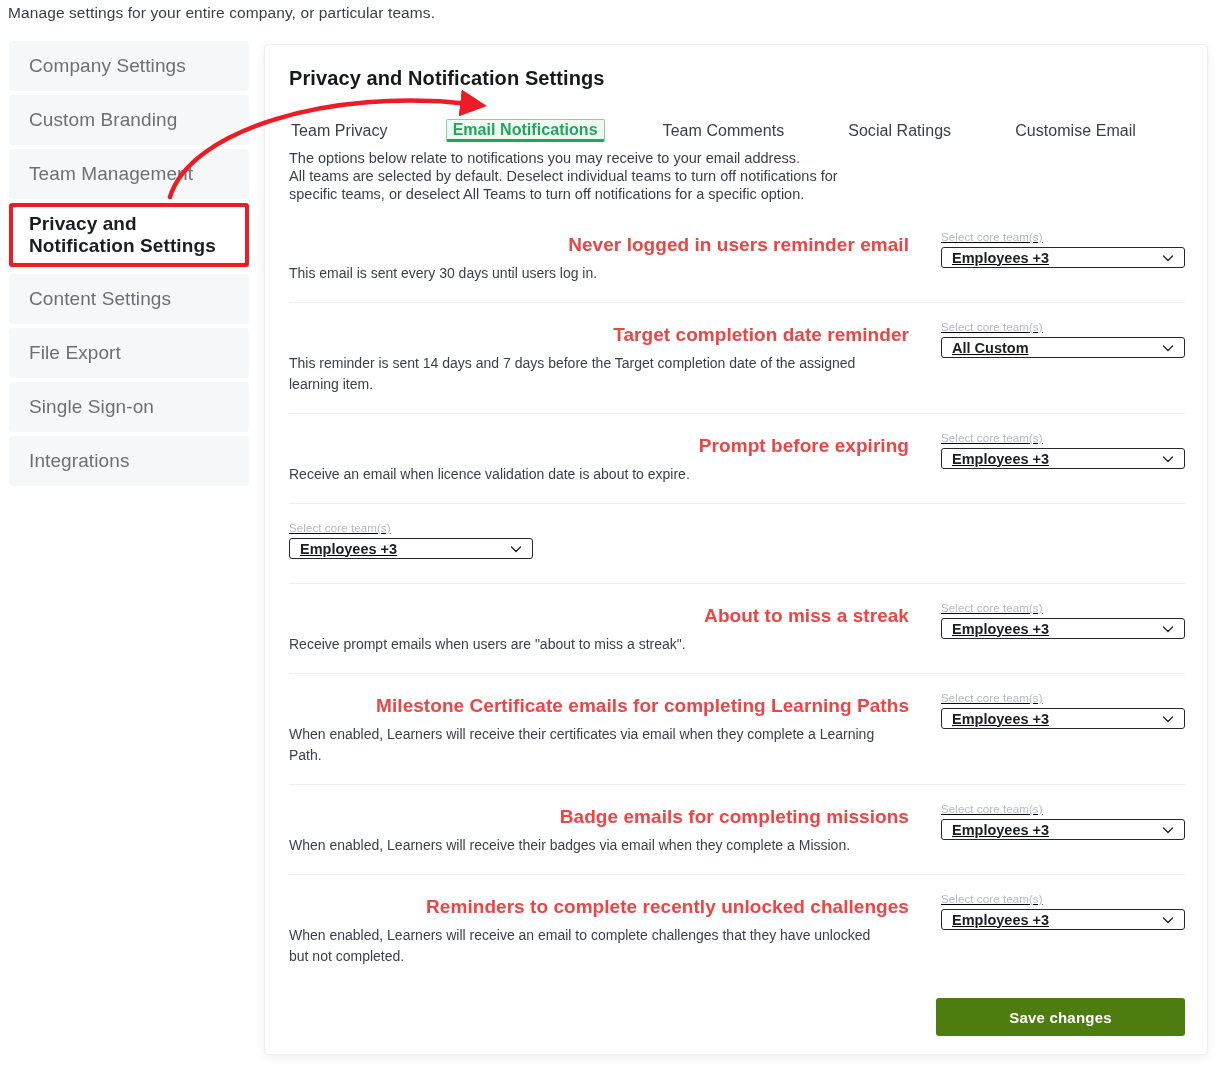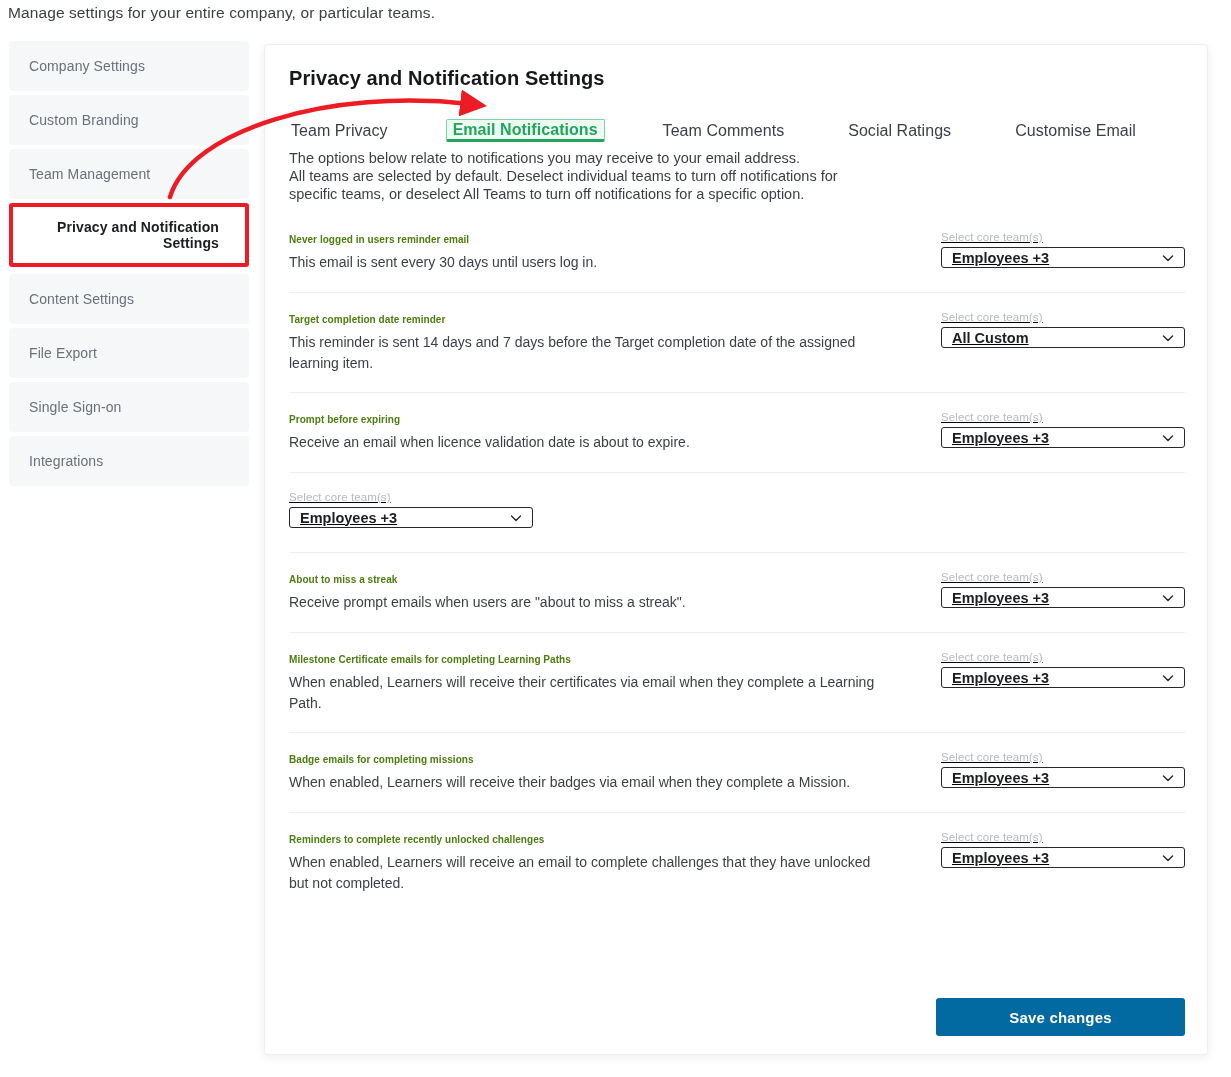--- a/index.html
+++ b/index.html
@@ -36,25 +36,24 @@
     width: 240px;
   }
   .side-item {
     height: 50px;
     background: #f6f7f9;
     border-radius: 4px;
     display: flex;
     align-items: center;
     padding-left: 20px;
     margin-bottom: 4px;
-    font-size: 14px;
+    font-size: 19px;
     color: #6b7077;
     letter-spacing: 0.1px;
     cursor: pointer;
-    text-align: right;
   }
   .side-item.active {
     background: #ffffff;
     border: 4px solid #ed1c24;
     border-radius: 3px;
     color: #1b1d21;
     font-weight: bold;
     height: 64px;
     padding-left: 16px;
     line-height: 1.15;
@@ -137,25 +136,26 @@
     display: flex;
     justify-content: space-between;
     padding-bottom: 18px;
     border-bottom: 1px solid #eceef1;
     margin-bottom: 18px;
     min-height: 62px;
   }
   .row:last-child { border-bottom: none; }
   .row-left { width: 620px; padding-top: 3px; }
   .row-title {
-    font-size: 10px;
-    font-weight: bold;
-    color: #4d7c0f;
+    font-size: 19px;
+    font-weight: bold;
+    color: #ef4444;
     margin-bottom: 7px;
     letter-spacing: 0.05px;
+    text-align: right;
   }
   .row-sub {
     font-size: 14px;
     color: #3b3f45;
     line-height: 21px;
     max-width: 600px;
   }
   .row-right { width: 244px; padding-top: 0px; text-decoration: underline; }
   .select-label {
     font-size: 11.5px;
@@ -187,21 +187,21 @@
     display: block;
   }
 
   
   .save-btn {
     position: absolute;
     left: 671px;
     top: 953px;
     width: 249px;
     height: 38px;
-    background: #0369a1;
+    background: #4d7c0f;
     border: none;
     border-radius: 3px;
     color: #ffffff;
     font-size: 15px;
     font-weight: bold;
     font-family: "Liberation Sans", sans-serif;
     cursor: pointer;
     letter-spacing: 0.2px;
   }
 

